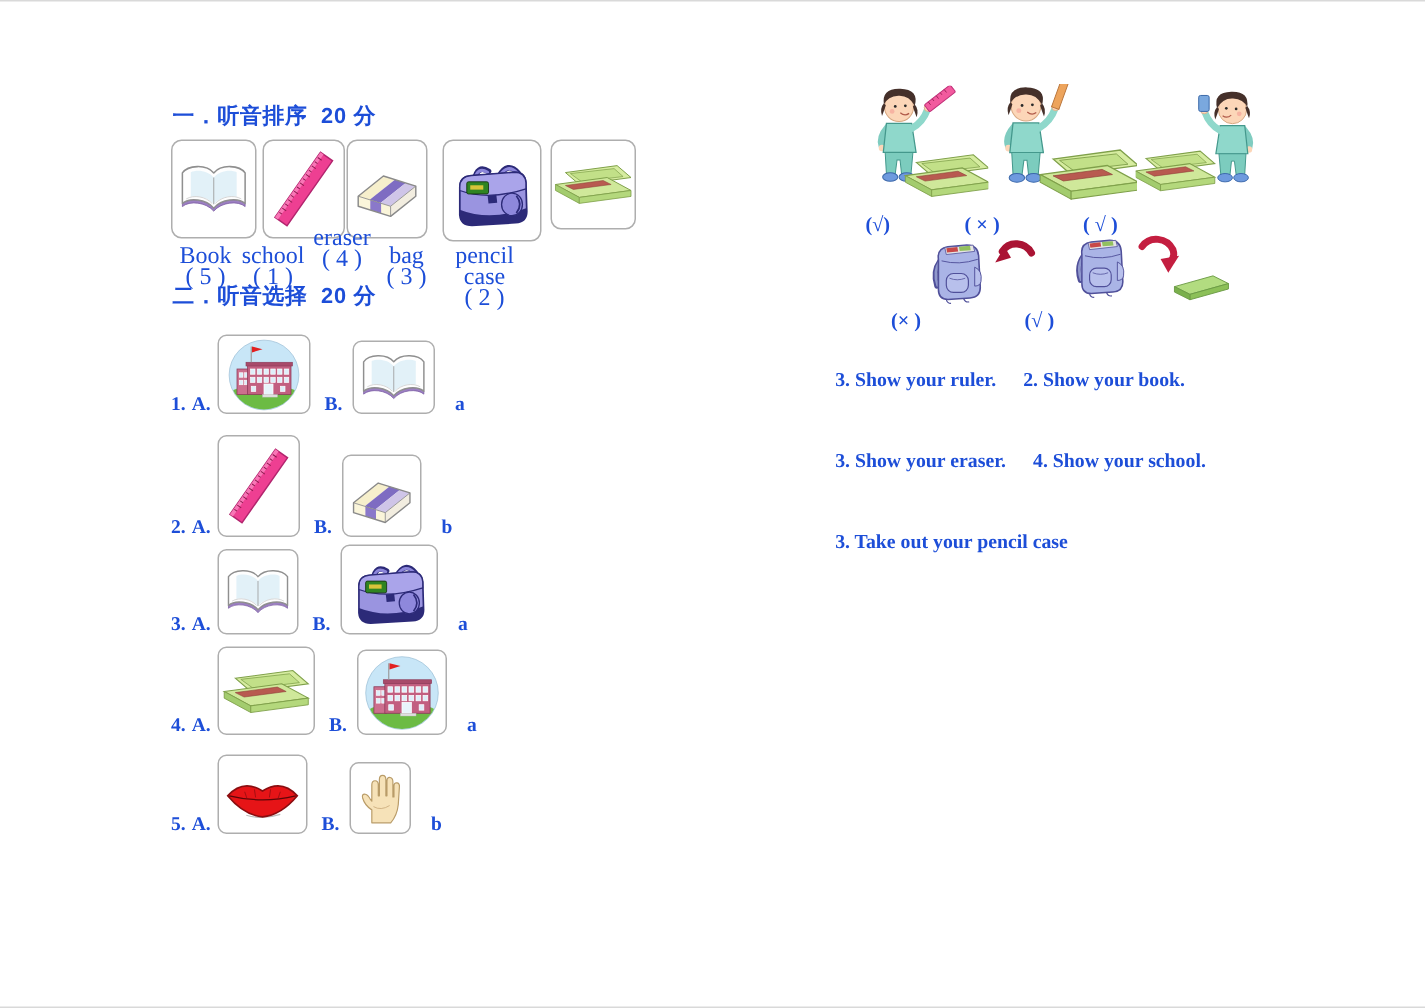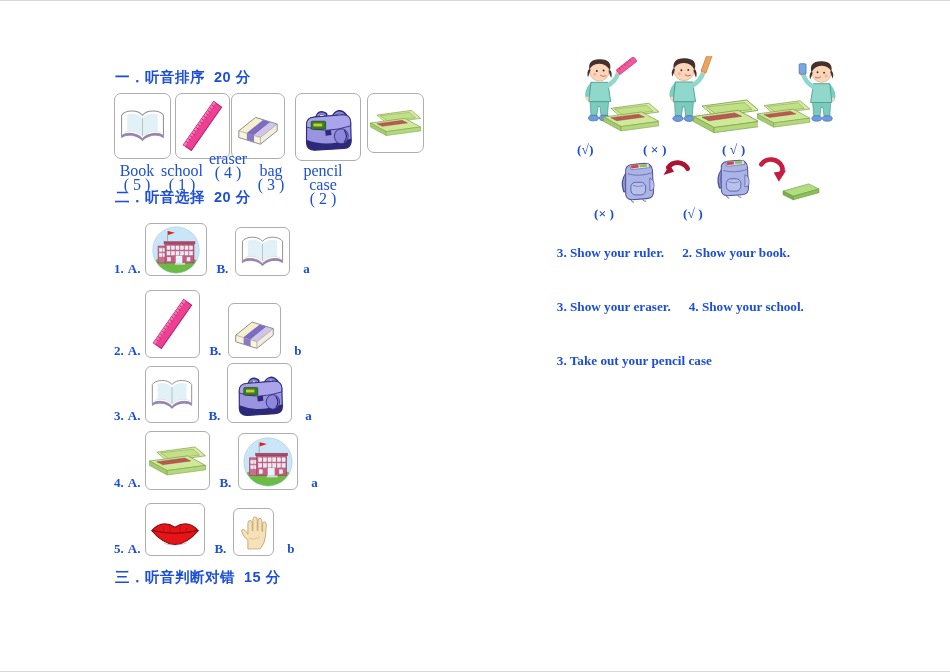--- a/index.html
+++ b/index.html
@@ -357,21 +357,20 @@
     </div>
     <span class="qtxt blabel">B.</span>
     <div class="obox" style="width:41px;height:48px">
       <svg width="36" height="42">
           <use href="#sym-hand" xlink:href="#sym-hand"></use>
         </svg>
     </div>
     <span class="qtxt ans">b</span>
   </div>
 
-  <div class="sec-title" style="left:115px;top:568px">三．听音判断对错  15 分</div>
 
   <svg class="scene" style="left:575px;top:57px" width="84" height="80">
       <use href="#sym-scene-ruler" xlink:href="#sym-scene-ruler"></use>
     </svg>
   <svg class="scene" style="left:659px;top:56px" width="99" height="82">
       <use href="#sym-scene-pencil" xlink:href="#sym-scene-pencil"></use>
     </svg>
   <svg class="scene" style="left:757px;top:59px" width="90" height="78">
       <use href="#sym-scene-eraser" xlink:href="#sym-scene-eraser"></use>
     </svg>

